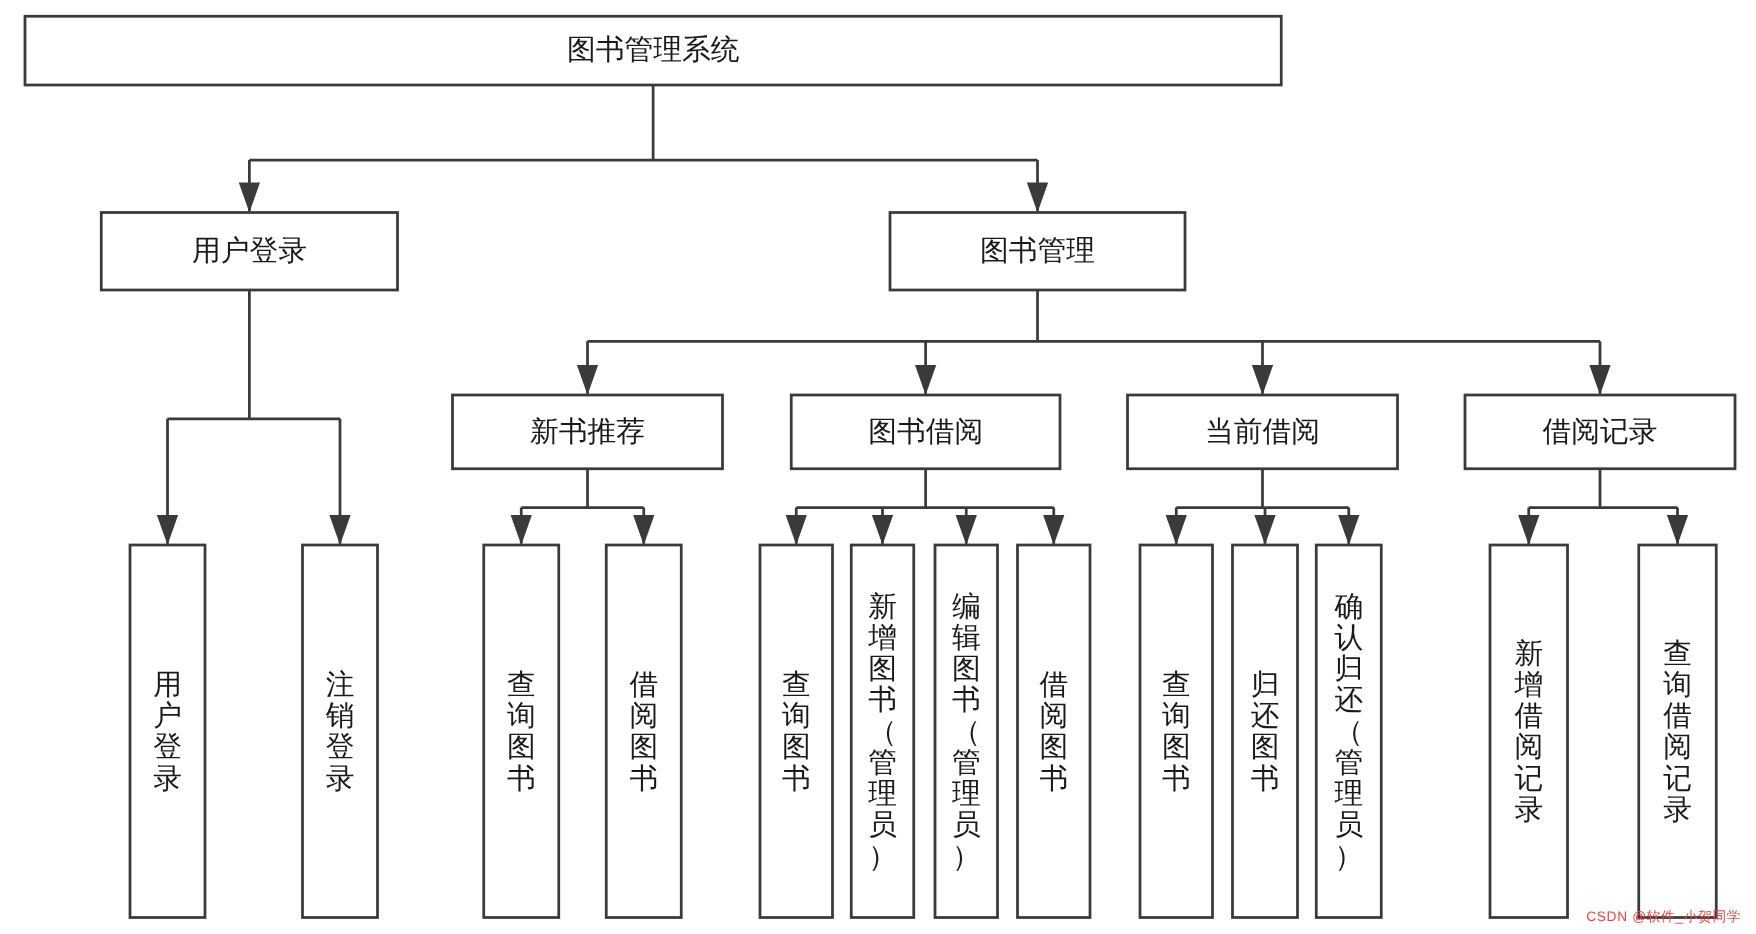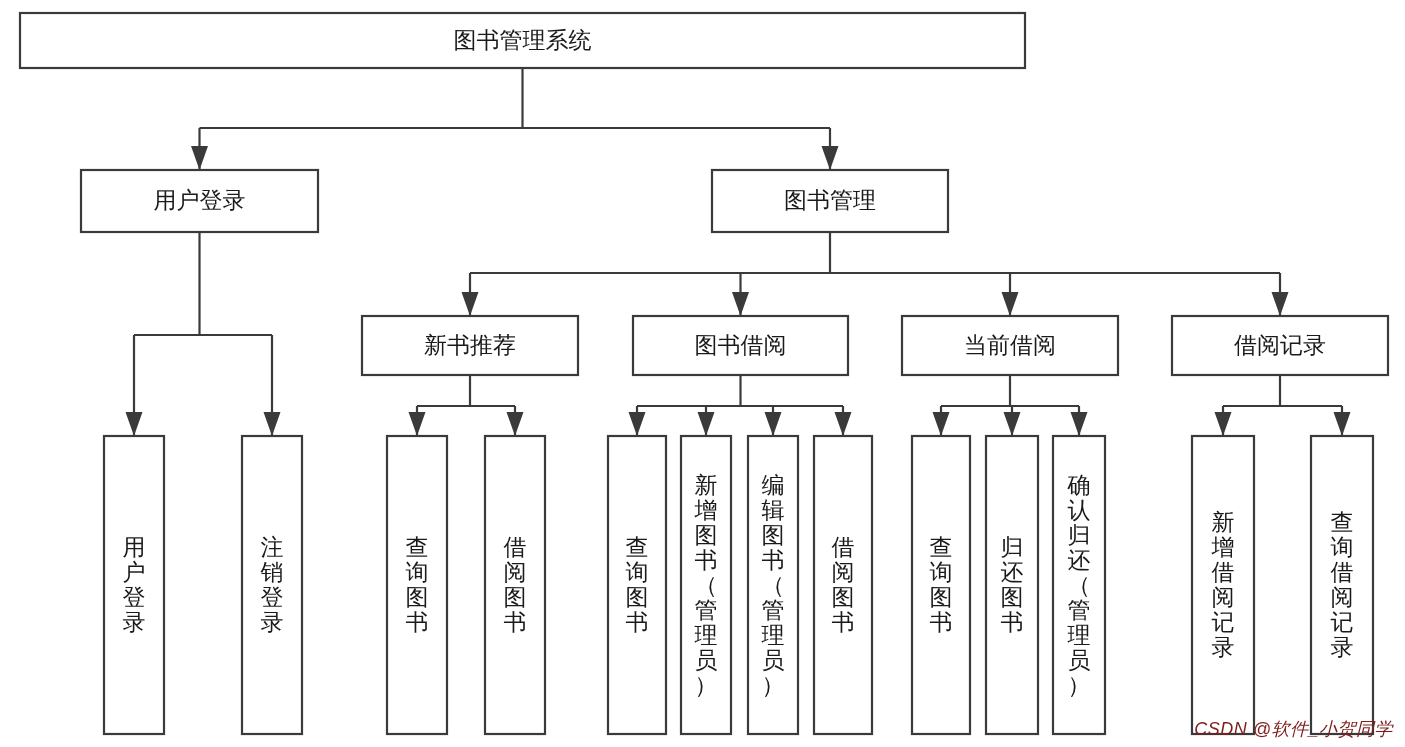--- a/index.html
+++ b/index.html
@@ -57,27 +57,26 @@
     font-size: 23px;
     fill: #1a1a1a;
     text-anchor: middle;
     white-space: pre;
   }
   .watermark {
     position: absolute;
     right: 12px;
     bottom: 6px;
     font-family: "Liberation Sans", "DejaVu Sans", sans-serif;
-    font-size: 18px;
-    color: #7f1d1d;
+    font-size: 11px;
+    color: #ef4444;
     letter-spacing: 0.5px;
     user-select: none;
     pointer-events: none;
     white-space: nowrap;
-    font-style: italic;
   }
 </style>
 </head>
 <body>
 
 <div id="diagram-root">
   <svg id="diagram-svg" viewBox="0 0 1405 747">
     <g id="connectors-layer">
         <line x1="522.5" y1="68" x2="522.5" y2="128" class="connector"></line>
         <line x1="199.5" y1="128" x2="830" y2="128" class="connector"></line>

